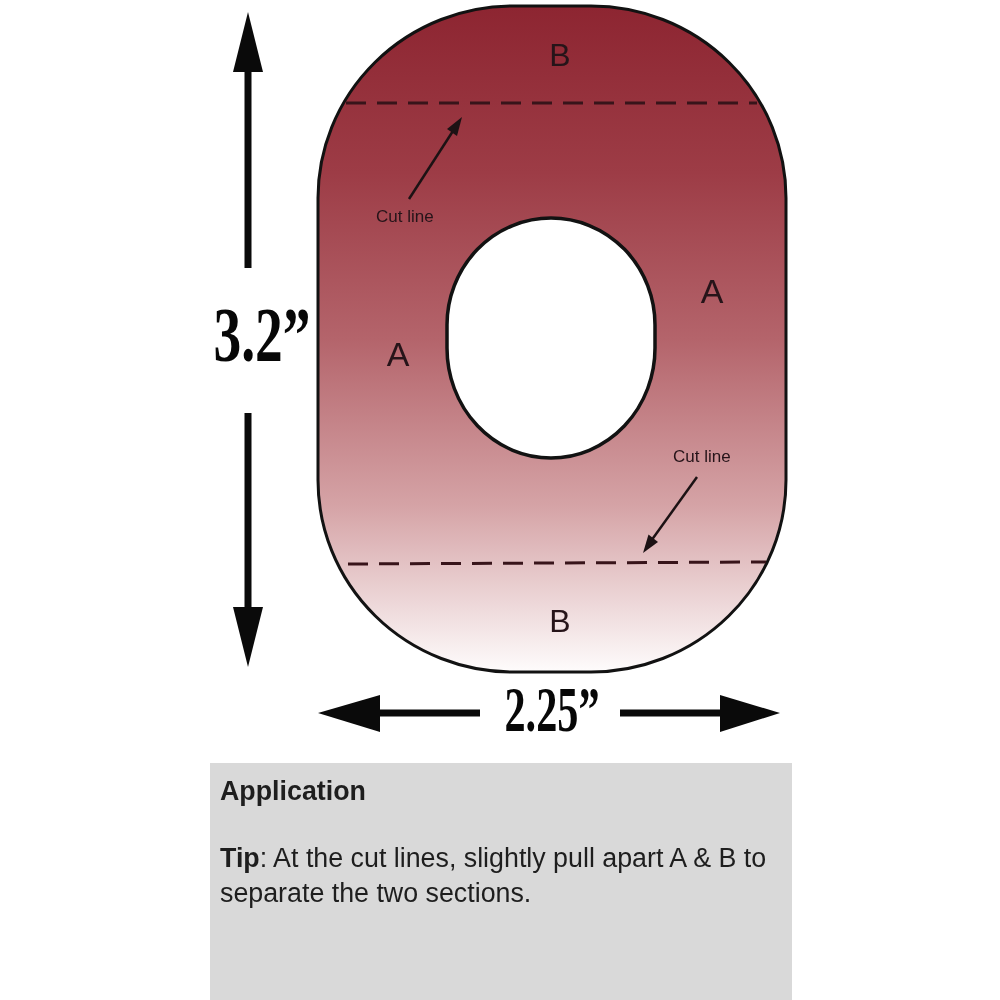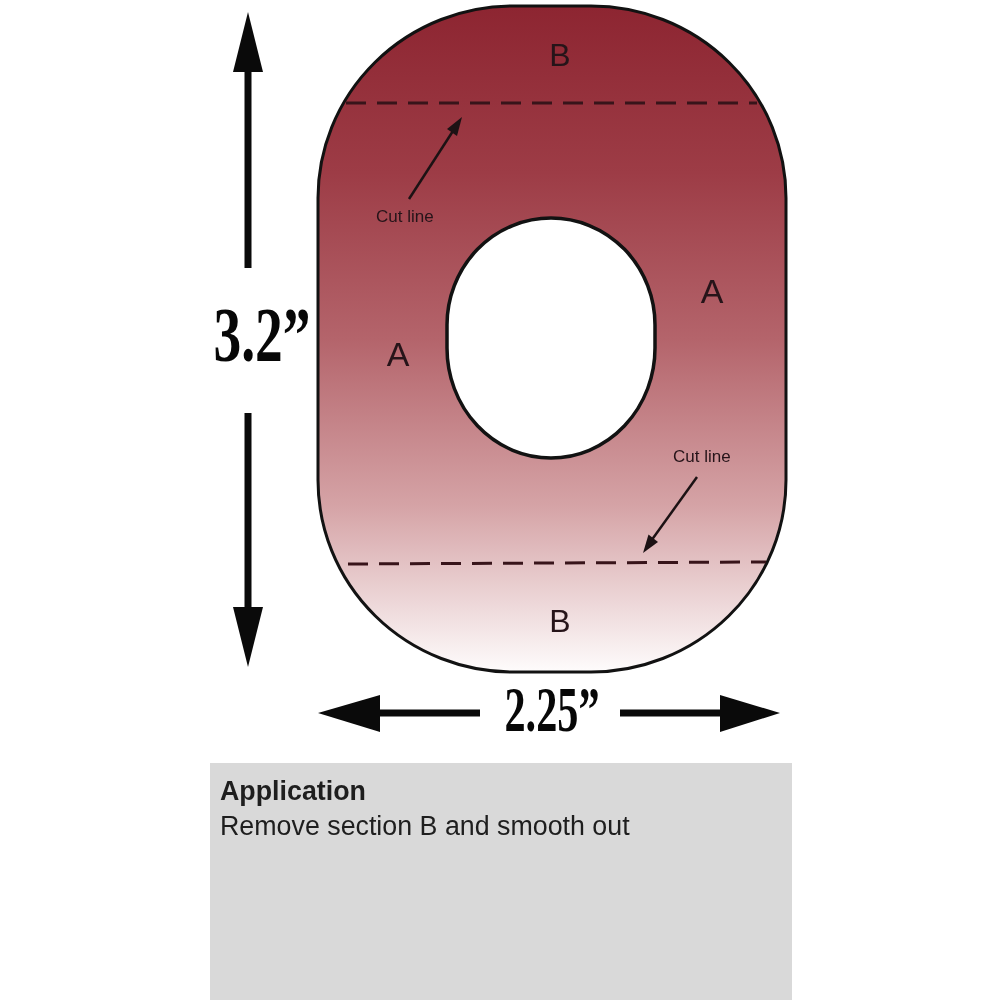--- a/index.html
+++ b/index.html
@@ -66,16 +66,16 @@
   <text class="label-sans" x="376" y="222" font-size="17">Cut line</text>
   <text class="label-sans" x="673" y="462" font-size="17">Cut line</text>
 
   <text class="dim-text" x="262" y="361" font-size="78" text-anchor="middle" textLength="97" lengthAdjust="spacingAndGlyphs">3.2”</text>
   <text class="dim-text" x="552" y="731" font-size="64" text-anchor="middle" textLength="95" lengthAdjust="spacingAndGlyphs">2.25”</text>
 </svg>
 
 <div id="info-box">
   <div id="info-content">
     <p id="info-heading">Application</p>
-    <p>Remove section B and smooth out</p>
     <div class="spacer"></div>
+    <p><span class="tip-bold">Tip</span><span>: At the cut lines, slightly pull apart A &amp; B to separate the two sections.</span></p>
   </div>
 </div>
 
 </body></html>

